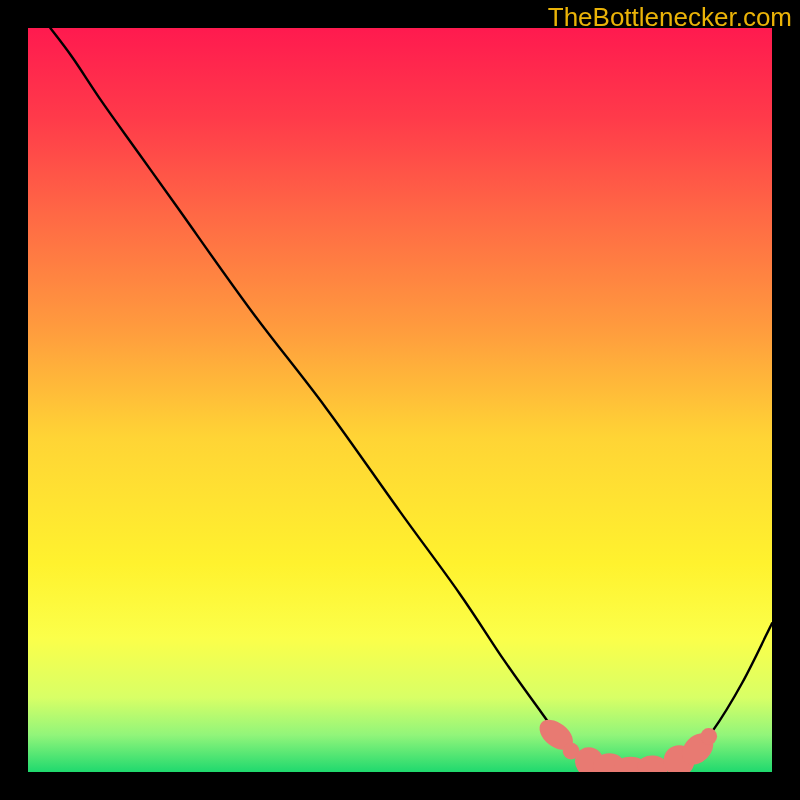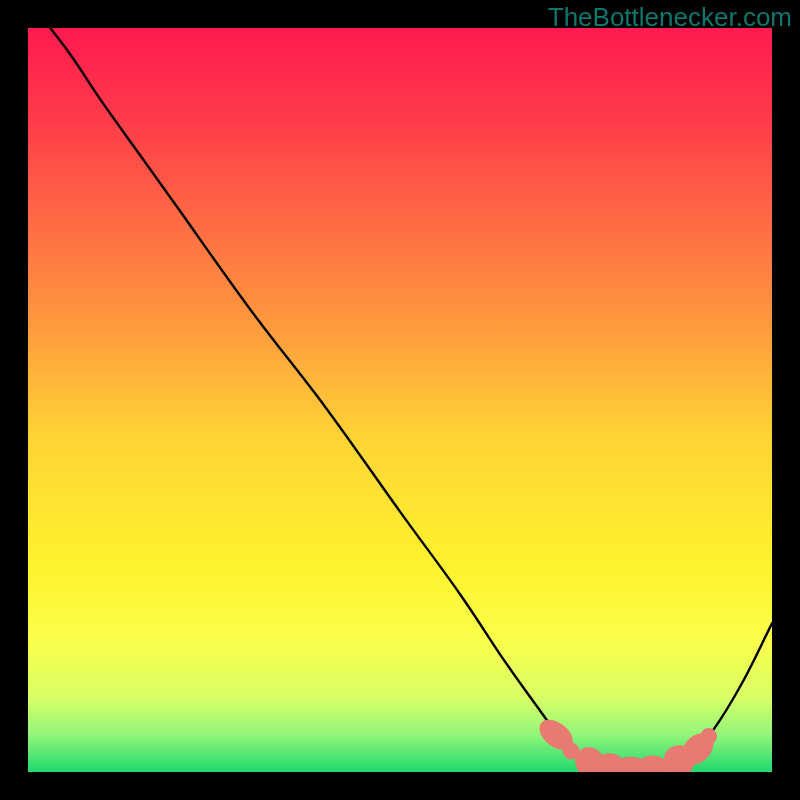--- a/index.html
+++ b/index.html
@@ -7,21 +7,21 @@
   .container {
     position: relative;
     width: 800px;
     height: 800px;
     background: #000;
   }
   .watermark {
     position: absolute;
     top: 2px;
     right: 8px;
-    color: #0f766e;
+    color: #eab308;
     font-family: Arial, Helvetica, sans-serif;
     font-size: 26px;
     font-weight: 400;
     z-index: 10;
   }
   .plot-area {
     position: absolute;
     left: 28px;
     top: 28px;
     width: 744px;

